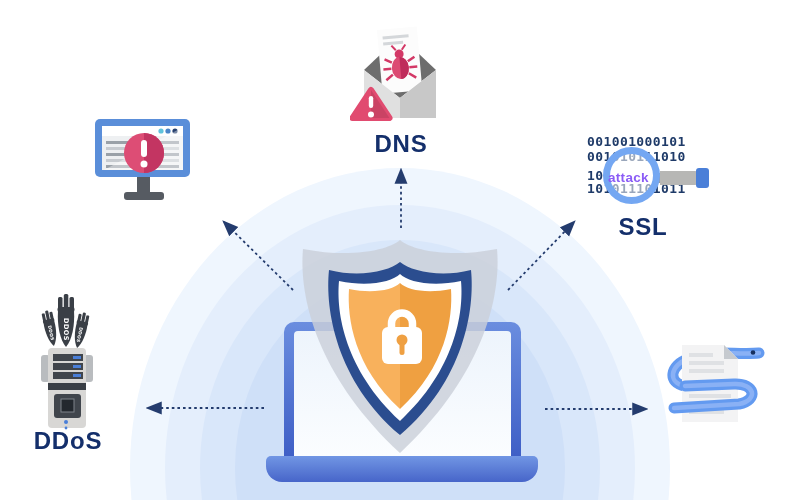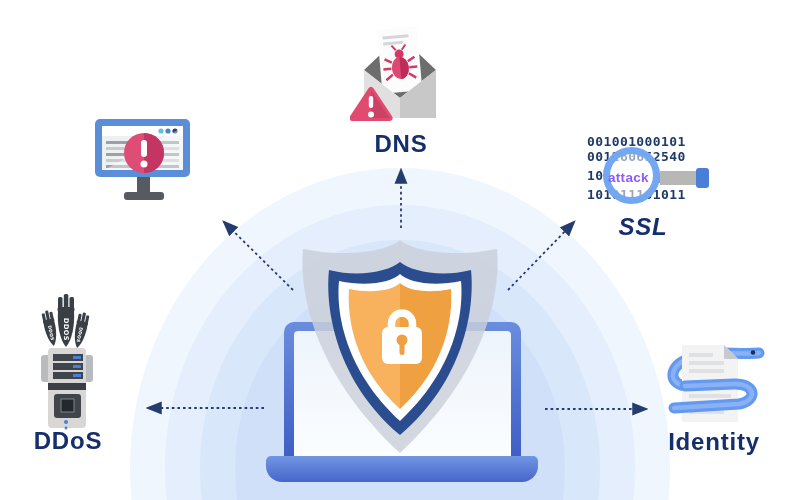--- a/index.html
+++ b/index.html
@@ -136,30 +136,30 @@
       <path d="M56,19 a20,20 0 0 1 0,40 Z" fill="#c33562"></path>
       <rect x="53" y="26" width="6" height="17" rx="3" fill="#ffffff"></rect>
       <circle cx="56" cy="50" r="3.5" fill="#ffffff"></circle>
     </g>
     <rect x="49" y="63" width="13" height="15" fill="#565b62"></rect>
     <rect x="36" y="78" width="40" height="8" rx="3" fill="#565b62"></rect>
   </svg>
 
   <div class="ssl-icon">
     <div class="bin" style="top:4px;text-align:right;">001001000101</div>
-    <div class="bin" style="top:19px;">001260652540</div>
+    <div class="bin" style="top:19px;">001010111010</div>
     <div class="bin" style="top:38px;">10</div>
-    <div class="bin" style="top:57px;">101011101011</div>
+    <div class="bin" style="top:51px;">101011101011</div>
     <div class="mag-joint"></div>
     <div class="mag-handle"></div>
     <div class="mag-cap"></div>
     <div class="mag-ring"></div>
     <div class="attack-word">attack</div>
   </div>
-  <div class="node-label" style="left:643px;top:213px;font-style:italic;">SSL</div>
+  <div class="node-label" style="left:643px;top:213px;">SSL</div>
 
   <svg class="icon-svg" style="left:26px;top:292px;" width="92" height="142" viewBox="0 0 92 142">
     <g class="bomb" transform="translate(22,26) rotate(-12) scale(0.68)">
       <rect x="-8" y="-8" width="4.5" height="12" rx="1.5"></rect>
       <rect x="-2.2" y="-11" width="4.5" height="15" rx="1.5"></rect>
       <rect x="3.5" y="-8" width="4.5" height="12" rx="1.5"></rect>
       <rect x="-8.5" y="2" width="17" height="5" rx="2"></rect>
       <path d="M-8,6 C-9,20 -6,35 0,42 C6,35 9,20 8,6 Z"></path>
       <text transform="rotate(90)" x="11" y="2.5">DDOS</text>
     </g>
@@ -208,15 +208,14 @@
       <rect x="31" y="23" width="35" height="4" fill="#dfe1e4"></rect>
       <rect x="31" y="31" width="35" height="4" fill="#dfe1e4"></rect>
       <rect x="31" y="56" width="42" height="4" fill="#dfe1e4"></rect>
       <rect x="31" y="64" width="42" height="4" fill="#dfe1e4"></rect>
       <rect x="31" y="72" width="35" height="4" fill="#dfe1e4"></rect>
     </g>
     <path class="snake" d="M27,48 L76,46 C97,45 101,62 81,66 L16,70"></path>
     <path class="snake-core" d="M27,48 L76,46 C97,45 101,62 81,66 L16,70"></path>
     <circle cx="95" cy="14.5" r="2.3" fill="#16305f"></circle>
   </svg>
-  <div class="node-label" style="left:714px;top:428px;">Identity</div>
 
 </div>
 
 </body></html>

